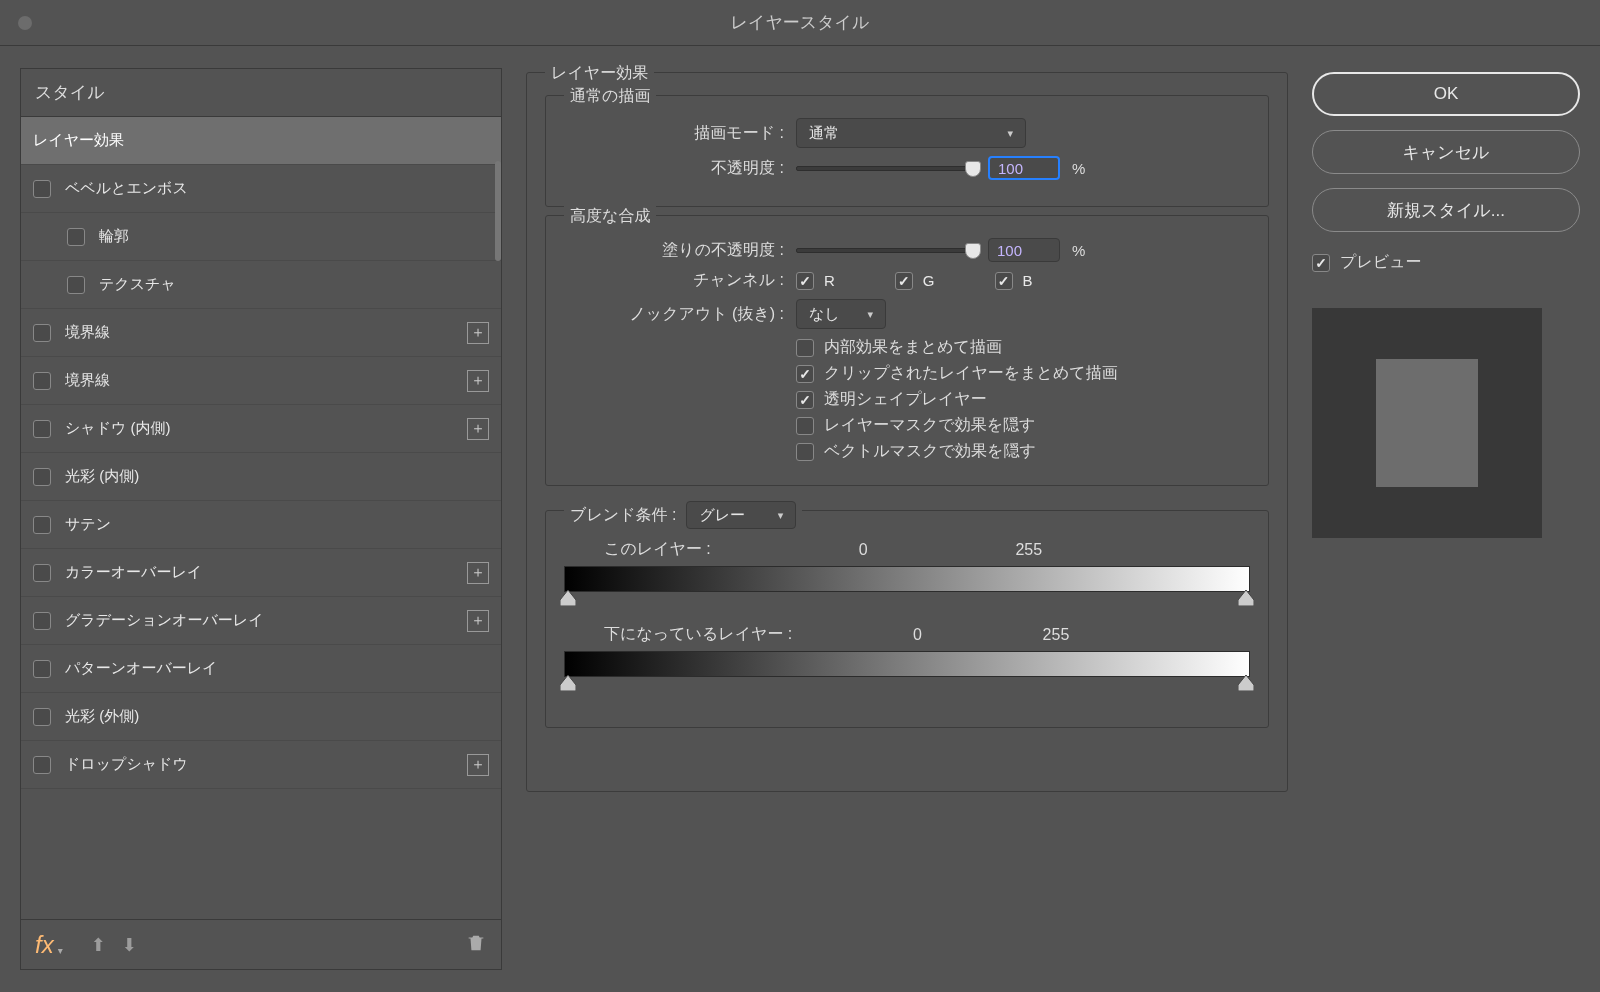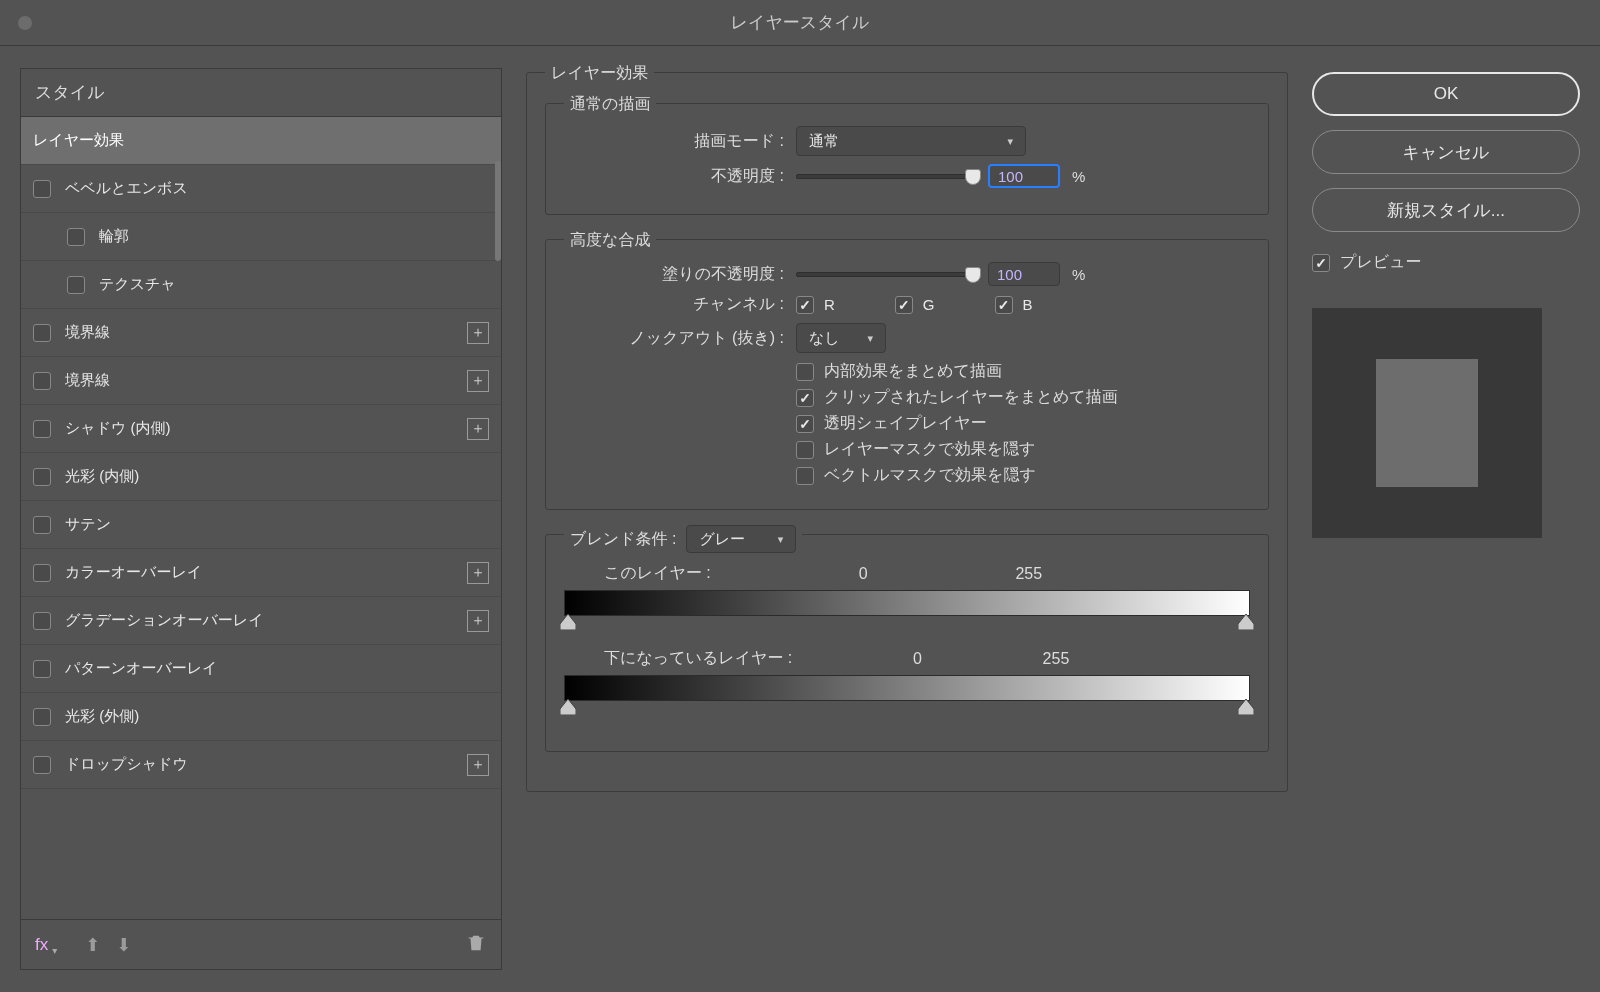--- a/index.html
+++ b/index.html
@@ -14,30 +14,30 @@
   .styles-header{ padding:12px 14px; border-bottom:1px solid #3a3a3a; font-size:17px; color:#ddd;}
   .styles-list{ flex:1; display:flex; flex-direction:column; overflow:auto;}
   .style-row{ display:flex; align-items:center; height:48px; padding:0 12px; border-bottom:1px solid #4a4a4a; cursor:default; position:relative;}
   .style-row.selected{ background:#6f6f6f; color:#fff;}
   .style-row .cb{ width:18px;height:18px; border:1px solid #888; border-radius:3px; background:#4a4a4a; margin-right:14px; flex-shrink:0;}
   .style-row.sub { padding-left:46px;}
   .style-row .plus{ position:absolute; right:12px; width:22px;height:22px; border:1px solid #999; display:flex;align-items:center;justify-content:center; color:#ccc; font-size:15px; background:transparent; }
   .scroll-thumb{ position:absolute; right:0; top:44px; width:6px; height:100px; background:#777; border-radius:3px;}
   .styles-footer{ height:50px; border-top:1px solid #3a3a3a; display:flex; align-items:center; padding:0 14px; gap:16px;}
   .styles-footer .sp{flex:1;}
-  .fx{ font-size:17px; color:#f0abfc; cursor:pointer; }
+  .fx{ font-style:italic; font-size:24px; color:#fdba74; cursor:pointer; }
   .arrow-btn{ color:#9c9c9c; font-size:18px; cursor:pointer;}
   .trash{ color:#aaa; cursor:pointer;}
   .trash svg{width:22px;height:22px;fill:#aaa;}
 
   
   .center{ flex:1; position:relative; padding:4px 10px;}
   .fieldset{ border:1px solid #3c3c3c; border-radius:3px; padding:18px 18px 18px 18px; margin-bottom:10px; position:relative;}
   .fieldset > .legend{ position:absolute; top:-10px; left:18px; background:#535353; padding:0 6px; color:#ddd; font-size:16px;}
-  .nested{ border:1px solid #3c3c3c; border-radius:3px; padding:14px 18px 18px; position:relative; margin-top:12px;}
+  .nested{ border:1px solid #3c3c3c; border-radius:3px; padding:14px 18px 18px; position:relative; margin-top:4px;}
   .nested > .legend{ position:absolute; top:-10px; left:18px; background:#535353; padding:0 6px; color:#ddd; font-size:16px;}
   .form-row{ display:flex; align-items:center; margin:8px 0; gap:12px;}
   .lbl-col{ width:220px; text-align:right; color:#ddd; font-size:16px;}
   .dropdown{ background:#4a4a4a; border:1px solid #3a3a3a; height:30px; border-radius:4px; display:flex; align-items:center; padding:0 12px; gap:18px; color:#e5e5e5; font-size:15px; cursor:pointer;}
   .chev{ margin-left:auto; font-size:11px; color:#ccc;}
   .slider-track{ height:5px; background:#3b3b3b; border:1px solid #2e2e2e; border-radius:2px; position:relative; }
   .slider-handle{ position:absolute; top:-6px; width:16px;height:16px; background:#e8e8e8; border:1px solid #888; transform:rotate(0deg); border-radius:3px 3px 50% 50%; }
   .slider-handle::before{content:''; position:absolute; inset:0; }
   .num-input{ background:#4a4a4a; border:1px solid #3a3a3a; height:24px; border-radius:4px; color:#c4b5fd; padding:0 8px; width:72px; font-size:15px; text-align:left;}
   .num-input.focus{ border:2px solid #2680ff;}
@@ -172,21 +172,21 @@
             <div style="flex:0 0 180px;">
               <div class="slider-track">
                 <div class="slider-handle" style="left:calc(100% - 10px);"></div>
               </div>
             </div>
             <input class="num-input focus" value="100" style="">
             <span class="pct">%</span>
           </div>
         </div>
 
-        <div class="nested" style="margin-top:24px;">
+        <div class="nested" style="margin-top:8px;">
           <span class="legend">高度な合成</span>
           <div class="form-row">
             <div class="lbl-col">塗りの不透明度 :</div>
             <div style="flex:0 0 180px;">
               <div class="slider-track">
                 <div class="slider-handle" style="left:calc(100% - 10px);"></div>
               </div>
             </div>
             <input class="num-input" value="100" style="">
             <span class="pct">%</span>

